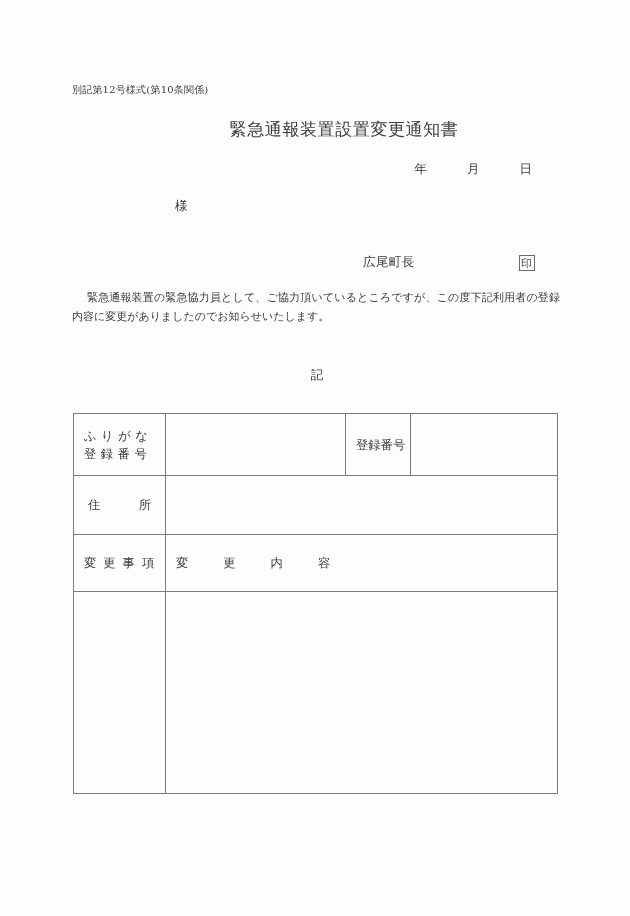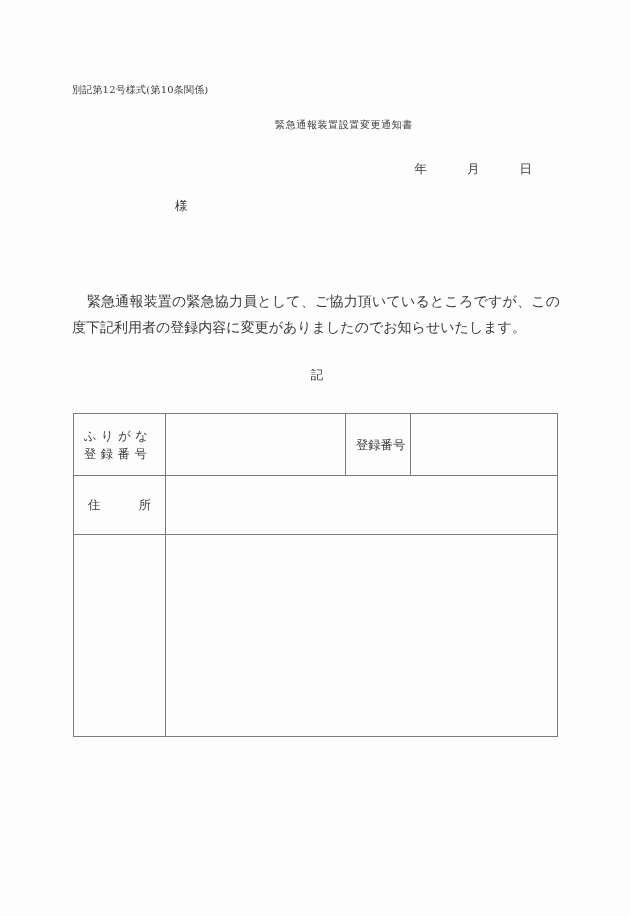--- a/index.html
+++ b/index.html
@@ -30,21 +30,21 @@
     letter-spacing: 0.2px;
     white-space: nowrap;
   }
 
   .doc-title {
     position: absolute;
     left: 0;
     right: 0;
     top: 118px;
     text-align: center;
-    font-size: 10px;
+    font-size: 17px;
     letter-spacing: 0.6px;
     padding-left: 58px;
     box-sizing: border-box;
   }
 
   
   .date-line {
     position: absolute;
     right: 98px;
     top: 161px;
@@ -85,22 +85,22 @@
     box-sizing: border-box;
     color: #4a4a4a;
   }
 
   
   .body-text {
     position: absolute;
     left: 72px;
     top: 288px;
     width: 488px;
-    font-size: 14px;
-    line-height: 26px;
+    font-size: 11px;
+    line-height: 19px;
     text-indent: 15px;
     text-align: justify;
   }
 
   
   .ki {
     position: absolute;
     left: 0;
     right: 0;
     top: 367px;
@@ -167,20 +167,24 @@
   <div class="date-line">
     <span>年</span>
     <span class="date-gap-1"></span>
     <span>月</span>
     <span class="date-gap-2"></span>
     <span>日</span>
   </div>
 
   <div class="addressee">様</div>
 
+  <div class="signer-row">
+    <span class="signer-name">広尾町長</span>
+    <span class="seal-box">印</span>
+  </div>
 
   <div class="body-text">緊急通報装置の緊急協力員として、ご協力頂いているところですが、この度下記利用者の登録内容に変更がありましたのでお知らせいたします。</div>
 
   <div class="ki">記</div>
 
   <table class="form-table">
     <colgroup>
       <col style="width:92px">
       <col style="width:180px">
       <col style="width:65px">
@@ -198,20 +202,24 @@
       </tr>
       <tr class="row-addr">
         <td class="cell-label">
           <div class="spread-addr">
             <span>住</span>
               <span>所</span>
           </div>
         </td>
         <td colspan="3"></td>
       </tr>
+      <tr class="row-change">
+        <td class="cell-label spread-4">変更事項</td>
+        <td colspan="3" class="change-head">変更内容</td>
+      </tr>
       <tr class="row-blank">
         <td class="blank-cell"></td>
         <td colspan="3" class="blank-cell"></td>
       </tr>
     </tbody>
   </table>
 
 </div>
 
 </body></html>

